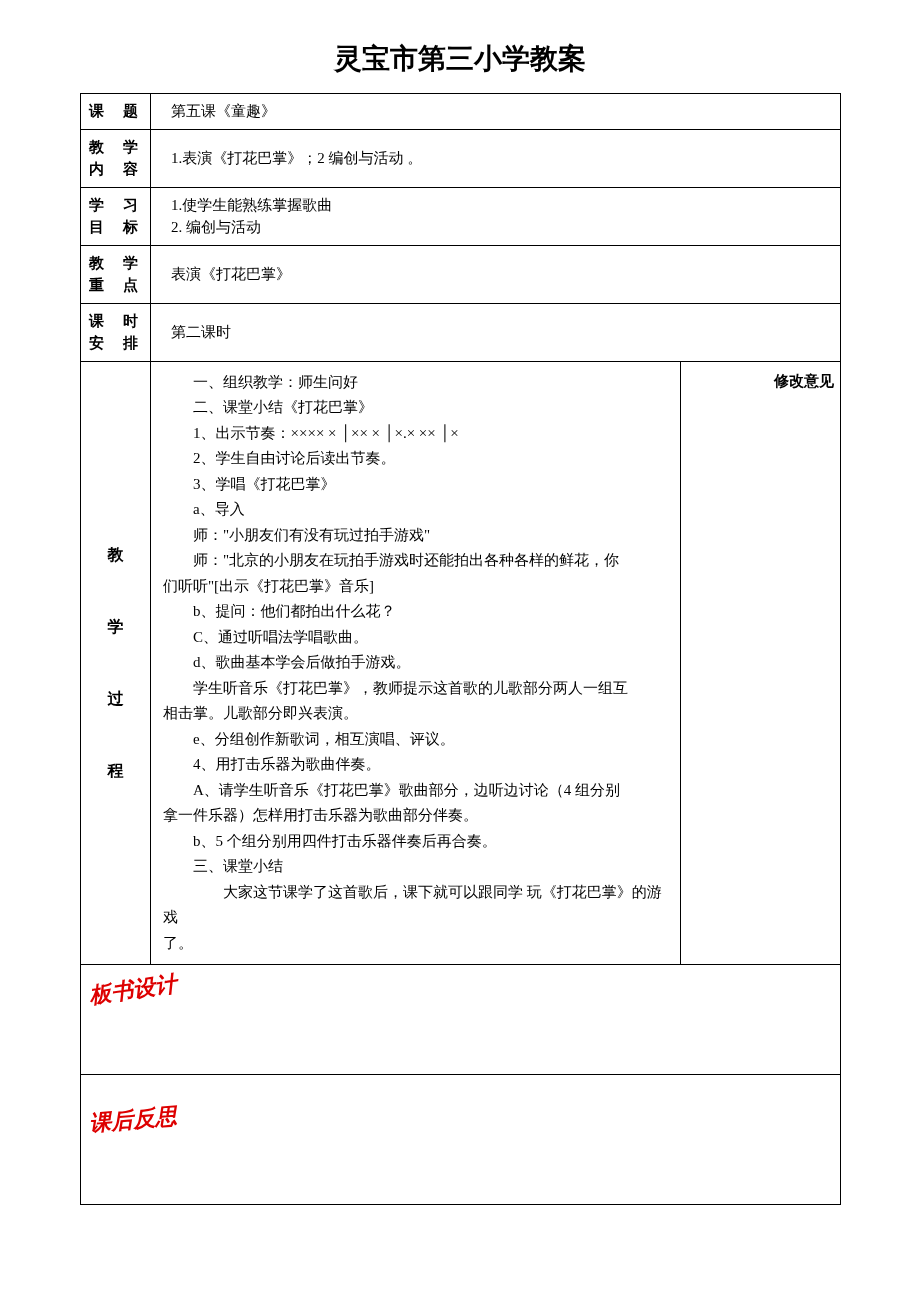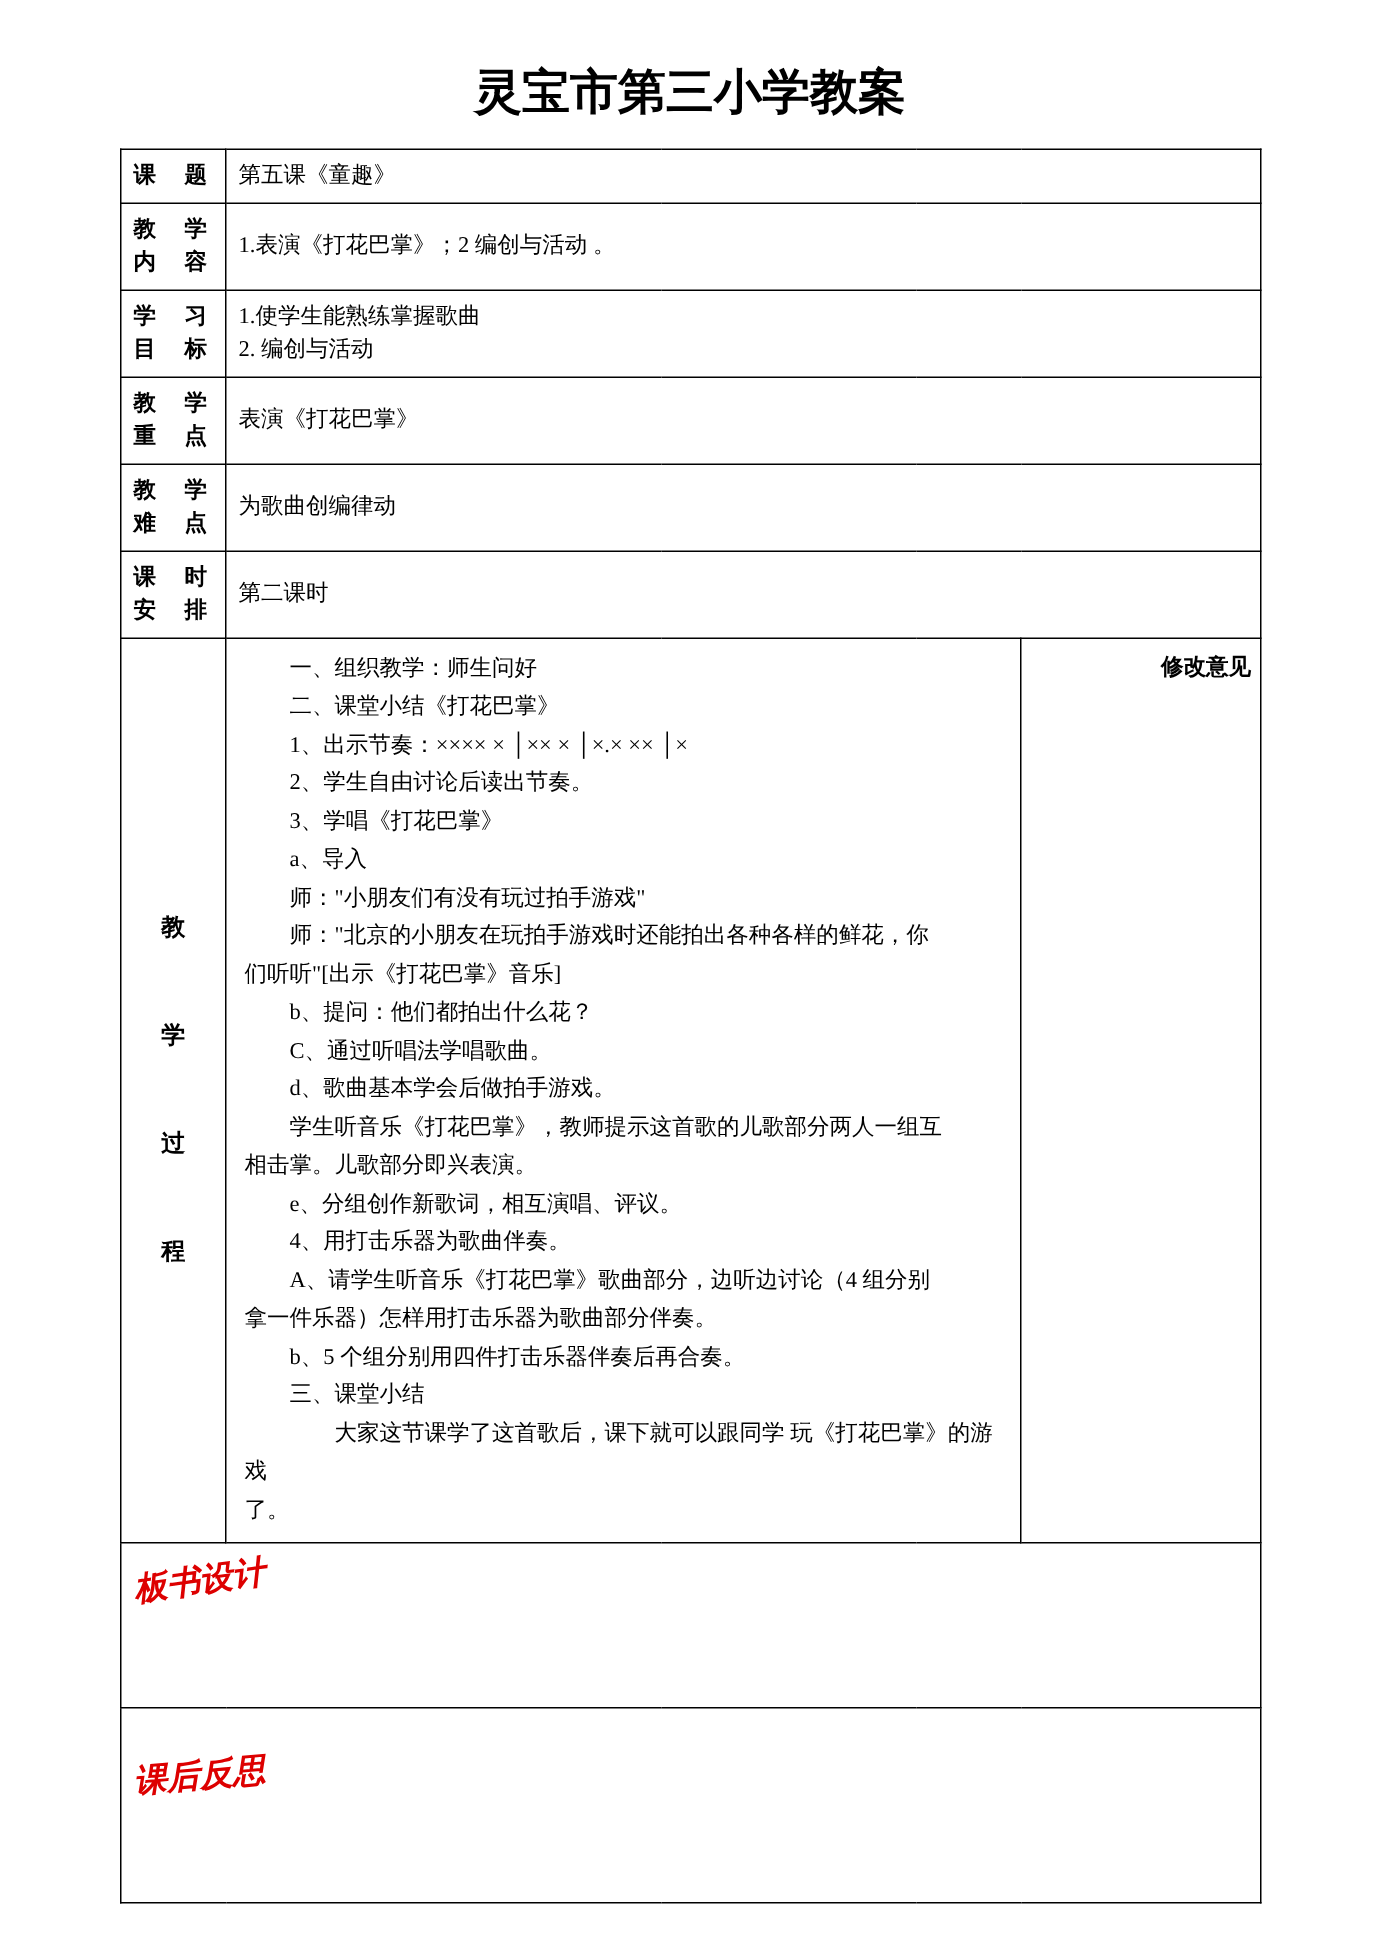--- a/index.html
+++ b/index.html
@@ -4,21 +4,21 @@
   <style>
     * { box-sizing: border-box; margin: 0; padding: 0; }
     body {
       font-family: "SimSun", "宋体", serif;
       background: #fff;
       padding: 40px 80px;
       width: 920px;
     }
     .title {
       text-align: center;
-      font-size: 32px;
+      font-size: 28px;
       font-weight: bold;
       margin-bottom: 15px;
       font-family: "SimHei", "黑体", sans-serif;
     }
     table {
       width: 100%;
       border-collapse: collapse;
       table-layout: fixed;
     }
     td {
@@ -33,21 +33,21 @@
       text-align: center;
       font-family: "SimHei", "黑体", sans-serif;
     }
     .label-cell {
       font-weight: bold;
       font-family: "SimHei", "黑体", sans-serif;
       letter-spacing: 2px;
     }
     .content-cell {
       text-align: left;
-      padding-left: 8px;
+      padding-left: 20px;
     }
     .center-cell {
       text-align: center;
     }
     .process-label {
       font-weight: bold;
       text-align: center;
       vertical-align: middle;
       font-family: "SimHei", "黑体", sans-serif;
       font-size: 16px;
@@ -136,24 +136,20 @@
       <div>1.使学生能熟练掌握歌曲</div>
       <div>2. 编创与活动</div>
     </td>
   </tr>
 
   <tr>
     <td class="label-cell">教　学重　点</td>
     <td class="content-cell" colspan="7">表演《打花巴掌》</td>
   </tr>
 
-  <tr>
-    <td class="label-cell">教　学难　点</td>
-    <td class="content-cell" colspan="7">为歌曲创编律动</td>
-  </tr>
 
 
   <tr>
     <td class="label-cell">课　时安　排</td>
     <td class="content-cell" colspan="7">第二课时</td>
   </tr>
 
   <tr>
     <td class="process-label">
       <div>教</div><br><br>

